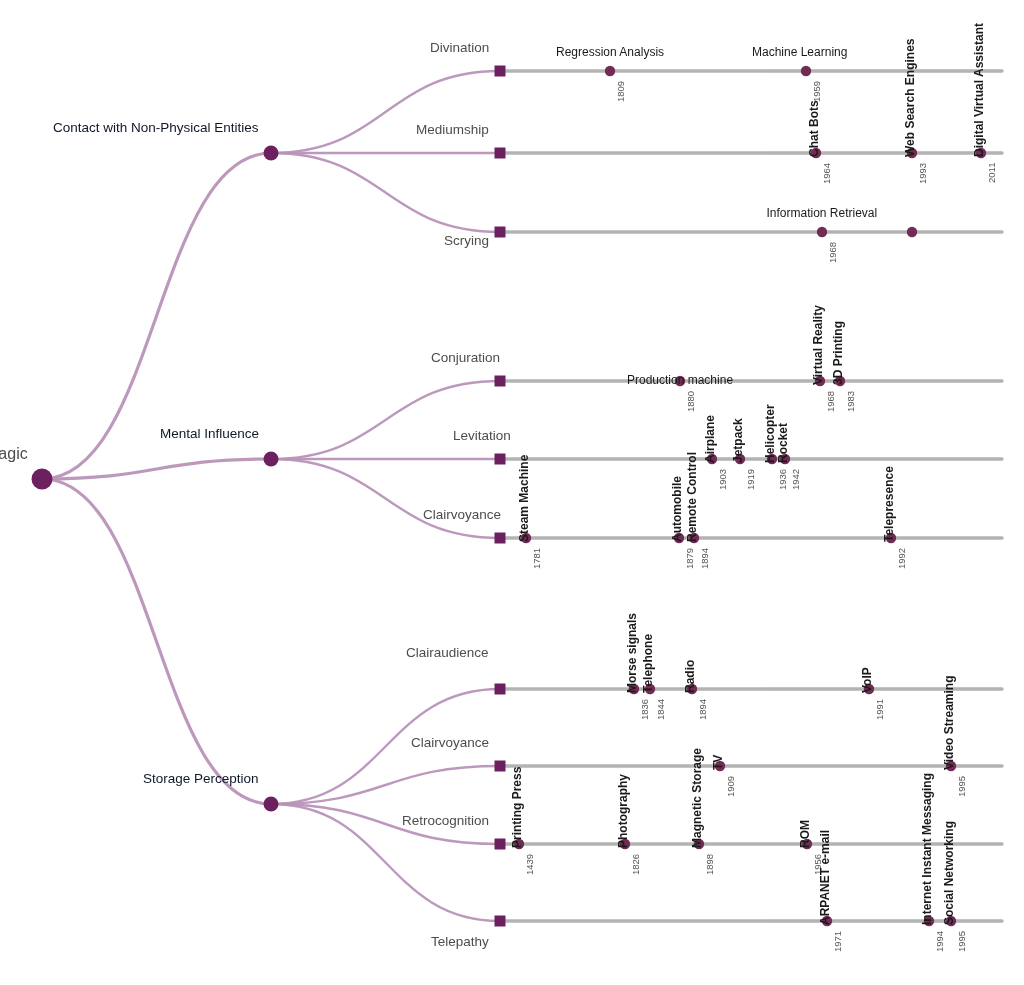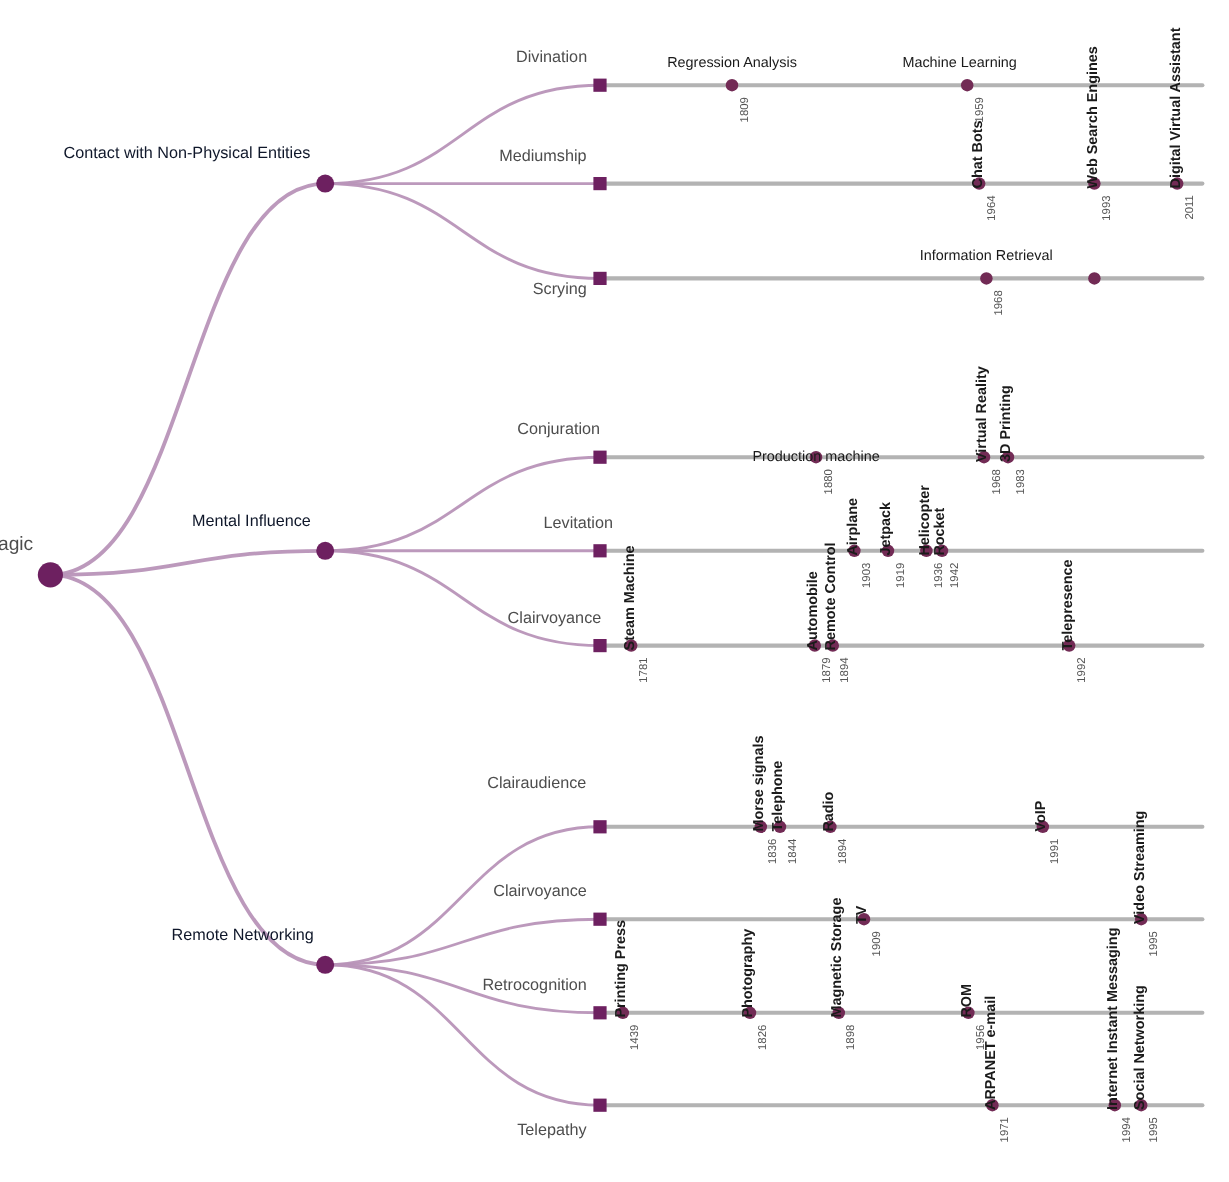--- a/index.html
+++ b/index.html
@@ -139,21 +139,21 @@
       <div class="yr-label" style="left: 789.5px; top: 490px; transform: rotate(-90deg); transform-origin: 0px 0px;">1942</div>
       <div class="lbl leaf-label" style="left: 423px; top: 507px;">Clairvoyance</div>
       <div class="tech-label" style="left: 531px; top: 528px; transform: rotate(-90deg); transform-origin: 0px 100%;">Steam Machine</div>
       <div class="yr-label" style="left: 530.5px; top: 569px; transform: rotate(-90deg); transform-origin: 0px 0px;">1781</div>
       <div class="tech-label" style="left: 684px; top: 528px; transform: rotate(-90deg); transform-origin: 0px 100%;">Automobile</div>
       <div class="yr-label" style="left: 683.5px; top: 569px; transform: rotate(-90deg); transform-origin: 0px 0px;">1879</div>
       <div class="tech-label" style="left: 699px; top: 528px; transform: rotate(-90deg); transform-origin: 0px 100%;">Remote Control</div>
       <div class="yr-label" style="left: 698.5px; top: 569px; transform: rotate(-90deg); transform-origin: 0px 0px;">1894</div>
       <div class="tech-label" style="left: 896px; top: 528px; transform: rotate(-90deg); transform-origin: 0px 100%;">Telepresence</div>
       <div class="yr-label" style="left: 895.5px; top: 569px; transform: rotate(-90deg); transform-origin: 0px 0px;">1992</div>
-      <div class="lbl mid-label" style="left: 143px; top: 771px;">Remote Networking</div>
+      <div class="lbl mid-label" style="left: 143px; top: 771px;">Storage Perception</div>
       <div class="lbl leaf-label" style="left: 406px; top: 645px;">Clairaudience</div>
       <div class="tech-label" style="left: 639px; top: 679px; transform: rotate(-90deg); transform-origin: 0px 100%;">Morse signals</div>
       <div class="yr-label" style="left: 638.5px; top: 720px; transform: rotate(-90deg); transform-origin: 0px 0px;">1836</div>
       <div class="tech-label" style="left: 655px; top: 679px; transform: rotate(-90deg); transform-origin: 0px 100%;">Telephone</div>
       <div class="yr-label" style="left: 654.5px; top: 720px; transform: rotate(-90deg); transform-origin: 0px 0px;">1844</div>
       <div class="tech-label" style="left: 697px; top: 679px; transform: rotate(-90deg); transform-origin: 0px 100%;">Radio</div>
       <div class="yr-label" style="left: 696.5px; top: 720px; transform: rotate(-90deg); transform-origin: 0px 0px;">1894</div>
       <div class="tech-label" style="left: 874px; top: 679px; transform: rotate(-90deg); transform-origin: 0px 100%;">VoIP</div>
       <div class="yr-label" style="left: 873.5px; top: 720px; transform: rotate(-90deg); transform-origin: 0px 0px;">1991</div>
       <div class="lbl leaf-label" style="left: 411px; top: 735px;">Clairvoyance</div>

